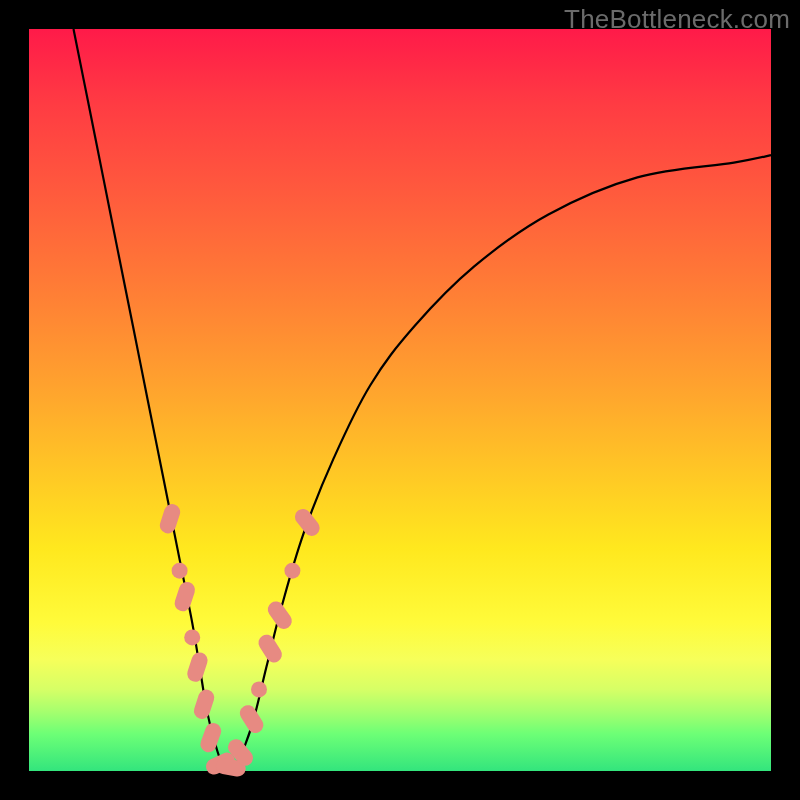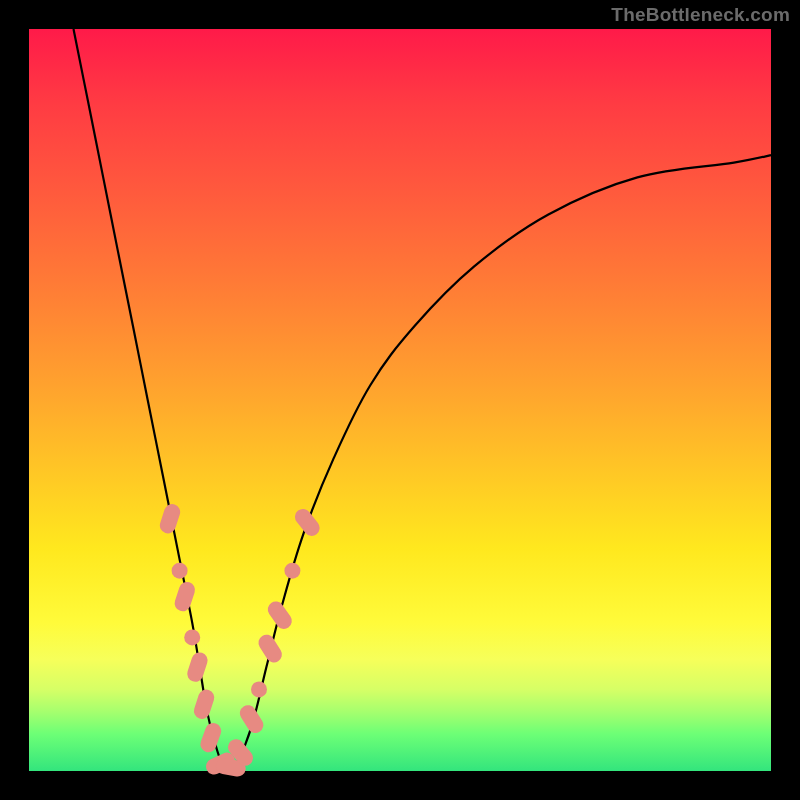--- a/index.html
+++ b/index.html
@@ -40,22 +40,22 @@
       #a6ff6e 92%,
       #6dff76 95%,
       #33e57d 100%
     );
   }
   .watermark {
     position: absolute;
     top: 4px;
     right: 10px;
     color: #6b6b6b;
-    font-size: 19px;
-    font-weight: 700;
+    font-size: 26px;
+    font-weight: 400;
     letter-spacing: 0.2px;
     user-select: none;
   }
   svg.curve {
     position: absolute;
     left: 0; top: 0;
     width: 742px;
     height: 742px;
     overflow: visible;
   }

